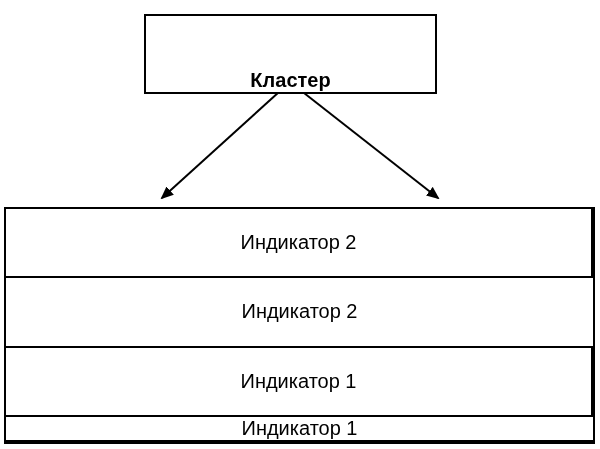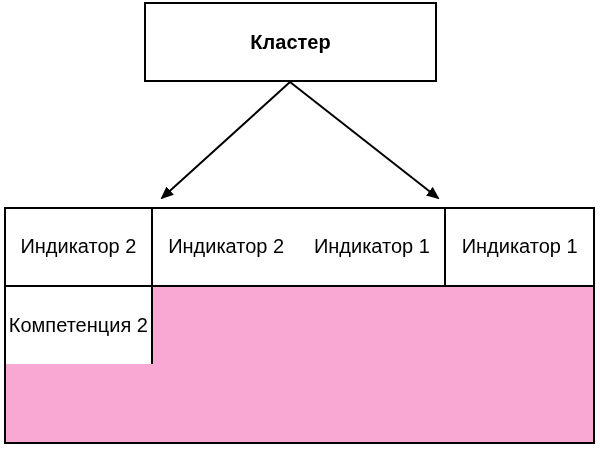--- a/index.html
+++ b/index.html
@@ -11,27 +11,27 @@
   .canvas {
     position: relative;
     width: 600px;
     height: 449px;
     background: #ffffff;
     overflow: hidden;
   }
   .root-box {
     position: absolute;
     left: 144px;
-    top: 2px;
+    top: 14px;
     width: 289px;
     height: 76px;
     border: 2px solid #000000;
     background: #ffffff;
     display: flex;
-    align-items: center;
+    align-items: flex-end;
     justify-content: center;
     font-size: 20px;
     font-weight: bold;
     color: #000000;
     z-index: 2;
   }
   .arrows-layer {
     position: absolute;
     left: 0;
     top: 0;
@@ -41,21 +41,21 @@
   }
   .grid-table {
     position: absolute;
     left: 4px;
     top: 207px;
     width: 587px;
     height: 233px;
     border: 2px solid #000000;
     background: #f9a8d4;
     display: grid;
-    grid-template-columns: 1fr 1fr 1fr 1fr;
+    grid-template-columns: 1fr;
     grid-template-rows: 1fr 1fr 1fr;
     z-index: 2;
   }
   .cell {
     display: flex;
     align-items: center;
     justify-content: center;
     font-size: 20px;
     color: #000000;
     background: #ffffff;
@@ -82,16 +82,15 @@
     </defs>
     <line x1="290" y1="82" x2="162" y2="198" stroke="#000000" stroke-width="2" marker-end="url(#arrowhead)"></line>
     <line x1="290" y1="82" x2="438" y2="198" stroke="#000000" stroke-width="2" marker-end="url(#arrowhead)"></line>
   </svg>
 
   <div class="grid-table">
     <div class="cell">Индикатор 2</div>
     <div class="cell">Индикатор 2</div>
     <div class="cell">Индикатор 1</div>
     <div class="cell">Индикатор 1</div>
-    <div class="cell">Компетенция 2</div>
   </div>
 
 </div>
 
 </body></html>

